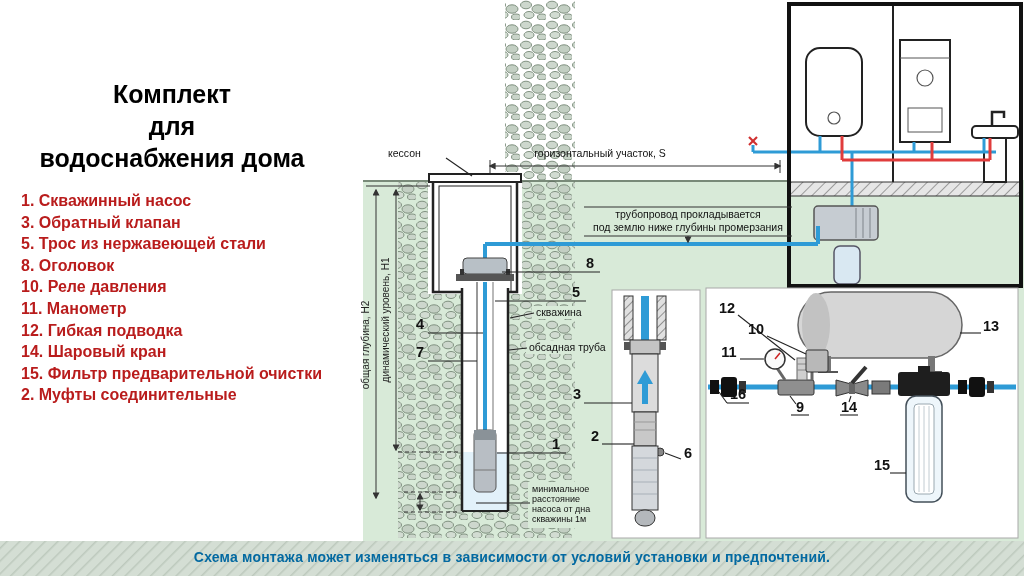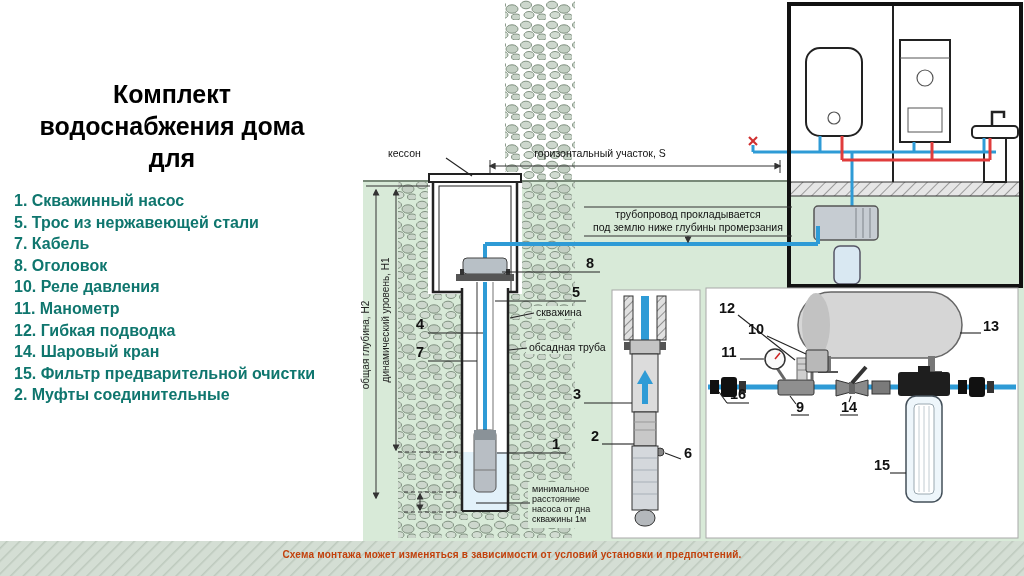--- a/index.html
+++ b/index.html
@@ -3,45 +3,45 @@
 <meta charset="utf-8">
 <style>
   * { margin:0; padding:0; box-sizing:border-box; }
   html,body { width:1024px; height:576px; }
   body { font-family:"Liberation Sans",sans-serif; background:#ffffff; position:relative; overflow:hidden; }
   .page { position:absolute; left:0; top:0; width:1024px; height:464px; }
   svg.diagram { position:absolute; left:0; top:0; z-index:1; }
   svg text { font-family:"Liberation Sans",sans-serif; fill:#111; }
   .left-panel { position:absolute; left:0; top:0; width:362px; z-index:2; }
   .title { margin-top:78px; width:344px; text-align:center; font-weight:bold; font-size:25px; line-height:1.28; color:#000; }
-  .parts { margin-top:16px; padding-left:14px; font-weight:bold; font-size:16px; line-height:21.6px; color:#0f766e; white-space:nowrap; }
+  .parts { margin-top:16px; padding-left:21px; font-weight:bold; font-size:16px; line-height:21.6px; color:#b91c1c; white-space:nowrap; }
   .footer-text { position:absolute; left:0; top:549px; width:1024px; text-align:center; font-weight:bold;
-                 font-size:10px; color:#c2410c; z-index:3; letter-spacing:.2px; }
+                 font-size:14px; color:#0369a1; z-index:3; letter-spacing:.2px; }
   .co { font-size:14.5px; font-weight:bold; text-anchor:middle; }
   .lbl { font-size:10.5px; }
   .lbl-s { font-size:9px; }
   .dim { font-size:10px; fill:#222; text-anchor:middle; }
   .ldr { stroke:#222; stroke-width:1.1; fill:none; }
   .dimln { stroke:#333; stroke-width:1; fill:none; }
 </style>
 </head>
 <body>
 
 <div class="page">
 
   <div class="left-panel">
     <div class="title">
       <div>Комплект</div>
+      <div>для</div>
       <div>водоснабжения дома</div>
-      <div>для</div>
     </div>
     <div class="parts">
       <div>1. Скважинный насос</div>
+      <div>3. Обратный клапан</div>
       <div>5. Трос из нержавеющей стали</div>
-      <div>7. Кабель</div>
       <div>8. Оголовок</div>
       <div>10. Реле давления</div>
       <div>11. Манометр</div>
       <div>12. Гибкая подводка</div>
       <div>14. Шаровый кран</div>
       <div>15. Фильтр предварительной очистки</div>
       <div>2. Муфты соединительные</div>
     </div>
   </div>
 

